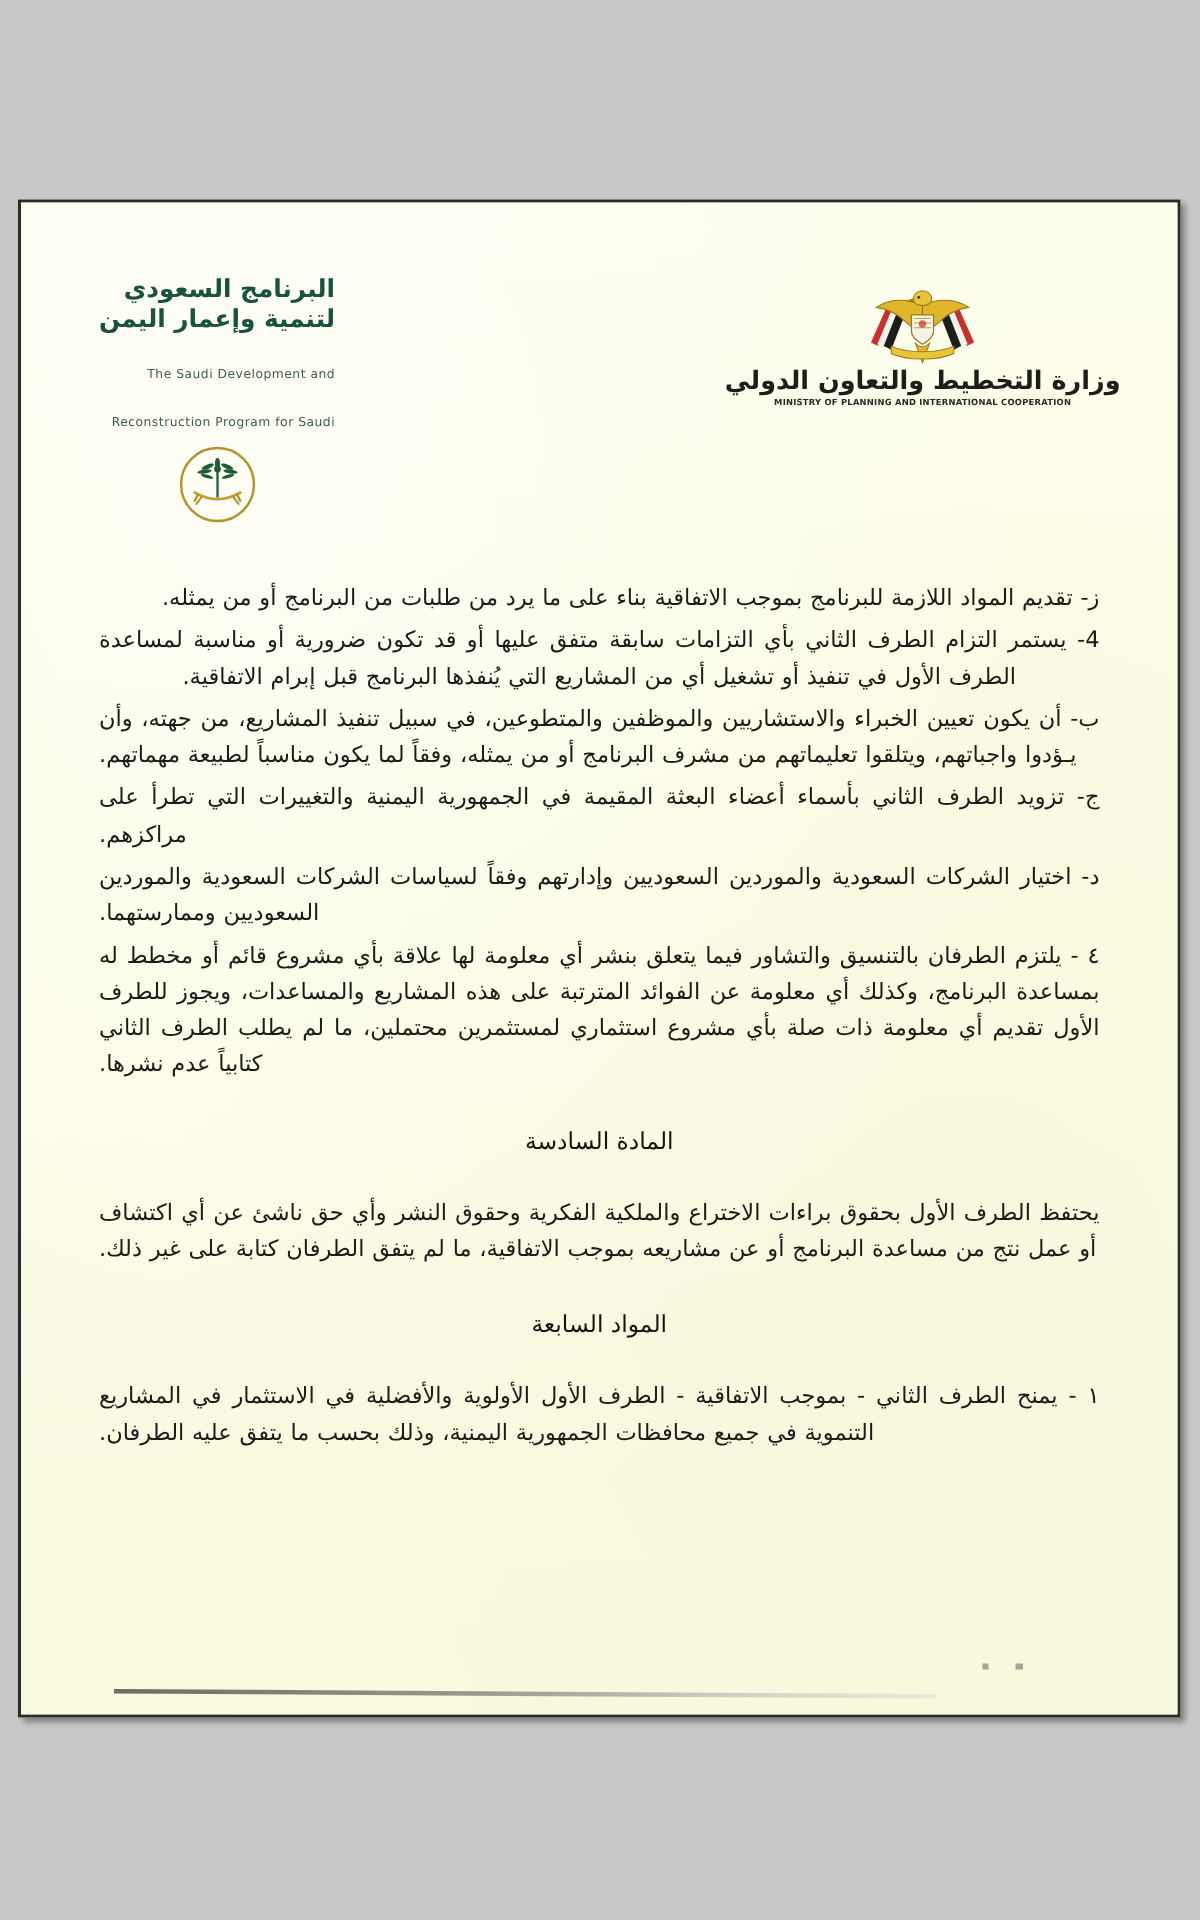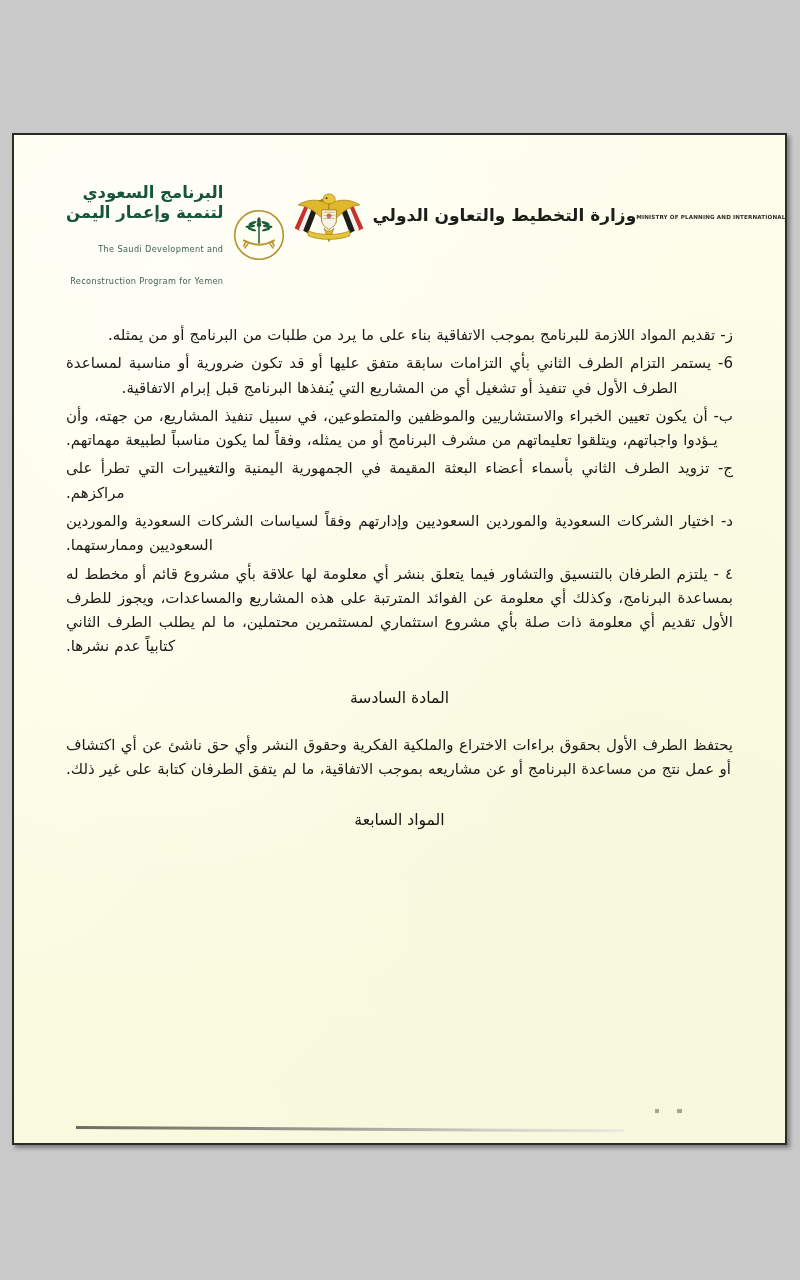--- a/index.html
+++ b/index.html
@@ -45,21 +45,21 @@
     flex-direction: row-reverse;
     justify-content: space-between;
     align-items: flex-start;
     padding: 48px 38px 0 52px;
     box-sizing: border-box;
   }
 
   
   .saudi-block {
     display: flex;
-    flex-direction: row;
+    flex-direction: column;
     align-items: center;
     gap: 9px;
     direction: ltr;
   }
   .saudi-wordmark { text-align: right; }
   .saudi-ar-line {
     font-size: 16.5px;
     font-weight: 700;
     color: #17543a;
     line-height: 1.22;
@@ -76,21 +76,21 @@
     margin-top: 21px;
   }
   .saudi-emblem {
     width: 54px; height: 54px;
     flex: 0 0 auto;
   }
 
   
   .ministry-block {
     display: flex;
-    flex-direction: row;
+    flex-direction: column;
     align-items: center;
     direction: ltr;
     margin-top: 2px;
   }
   .yemen-emblem { width: 86px; height: 62px; display:block; }
   .ministry-ar {
     font-size: 17px;
     font-weight: 700;
     color: #1d1d1a;
     direction: rtl;
@@ -154,21 +154,21 @@
 <div class="page-sheet">
   <div class="paper-texture"></div>
 
   <div class="letterhead">
 
     <div class="saudi-block">
       <div class="saudi-wordmark">
         <div class="saudi-ar-line">البرنامج السعودي</div>
         <div class="saudi-ar-line">لتنمية وإعمار اليمن</div>
         <div class="saudi-en-line">The Saudi Development and</div>
-        <div class="saudi-en-line">Reconstruction Program for Yemen</div>
+        <div class="saudi-en-line">Reconstruction Program for Saudi</div>
       </div>
       <svg class="saudi-emblem" viewBox="0 0 100 100">
         <circle cx="50" cy="50" r="45" fill="none" stroke="#b5932e" stroke-width="3"></circle>
 
         <rect x="48.6" y="30" width="2.8" height="36" fill="#1d5c37"></rect>
 
         <g fill="#1d5c37">
           <ellipse cx="50" cy="24" rx="3.2" ry="7"></ellipse>
           <ellipse cx="38" cy="28" rx="8" ry="2.6" transform="rotate(-22 38 28)"></ellipse>
           <ellipse cx="62" cy="28" rx="8" ry="2.6" transform="rotate(22 62 28)"></ellipse>
@@ -218,37 +218,38 @@
       </svg>
       <div class="ministry-ar">وزارة التخطيط والتعاون الدولي</div>
       <div class="ministry-en">MINISTRY OF PLANNING AND INTERNATIONAL COOPERATION</div>
     </div>
   </div>
 
   <div class="doc-body">
 
     <p class="para tail-right">ز- تقديم المواد اللازمة للبرنامج بموجب الاتفاقية بناء على ما يرد من طلبات من البرنامج أو من يمثله.</p>
 
-    <p class="para">6- يستمر التزام الطرف الثاني بأي التزامات سابقة متفق عليها أو قد تكون ضرورية أو مناسبة لمساعدة الطرف الأول في تنفيذ أو تشغيل أي من المشاريع التي يُنفذها البرنامج قبل إبرام الاتفاقية.</p>
+    <p class="para">4- يستمر التزام الطرف الثاني بأي التزامات سابقة متفق عليها أو قد تكون ضرورية أو مناسبة لمساعدة الطرف الأول في تنفيذ أو تشغيل أي من المشاريع التي يُنفذها البرنامج قبل إبرام الاتفاقية.</p>
 
 
 
     <p class="para tail-left">ب- أن يكون تعيين الخبراء والاستشاريين والموظفين والمتطوعين، في سبيل تنفيذ المشاريع، من جهته، وأن يـؤدوا واجباتهم، ويتلقوا تعليماتهم من مشرف البرنامج أو من يمثله، وفقاً لما يكون مناسباً لطبيعة مهماتهم.</p>
 
     <p class="para tail-left">ج- تزويد الطرف الثاني بأسماء أعضاء البعثة المقيمة في الجمهورية اليمنية والتغييرات التي تطرأ على مراكزهم.</p>
 
     <p class="para tail-left">د- اختيار الشركات السعودية والموردين السعوديين وإدارتهم وفقاً لسياسات الشركات السعودية والموردين السعوديين وممارستهما.</p>
 
     <p class="para tail-left">٤ - يلتزم الطرفان بالتنسيق والتشاور فيما يتعلق بنشر أي معلومة لها علاقة بأي مشروع قائم أو مخطط له بمساعدة البرنامج، وكذلك أي معلومة عن الفوائد المترتبة على هذه المشاريع والمساعدات، ويجوز للطرف الأول تقديم أي معلومة ذات صلة بأي مشروع استثماري لمستثمرين محتملين، ما لم يطلب الطرف الثاني كتابياً عدم نشرها.</p>
 
     <h2 class="article-heading">المادة السادسة</h2>
 
     <p class="para tail-left">يحتفظ الطرف الأول بحقوق براءات الاختراع والملكية الفكرية وحقوق النشر وأي حق ناشئ عن أي اكتشاف أو عمل نتج من مساعدة البرنامج أو عن مشاريعه بموجب الاتفاقية، ما لم يتفق الطرفان كتابة على غير ذلك.</p>
 
     <h2 class="article-heading">المواد السابعة</h2>
 
+    <p class="para tail-left">١ - يمنح الطرف الثاني - بموجب الاتفاقية - الطرف الأول الأولوية والأفضلية في الاستثمار في المشاريع التنموية في جميع محافظات الجمهورية اليمنية، وذلك بحسب ما يتفق عليه الطرفان.</p>
 
   </div>
 
   <div class="bottom-rule"></div>
   <span class="speck" style="left:641px; top:974px; width:4px; height:4px;"></span>
   <span class="speck" style="left:663px; top:974px; width:5px; height:4px;"></span>
 </div>
 
 </body></html>

